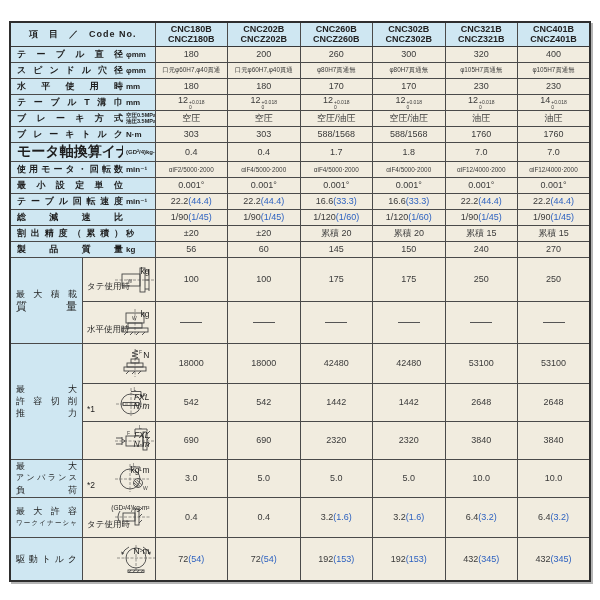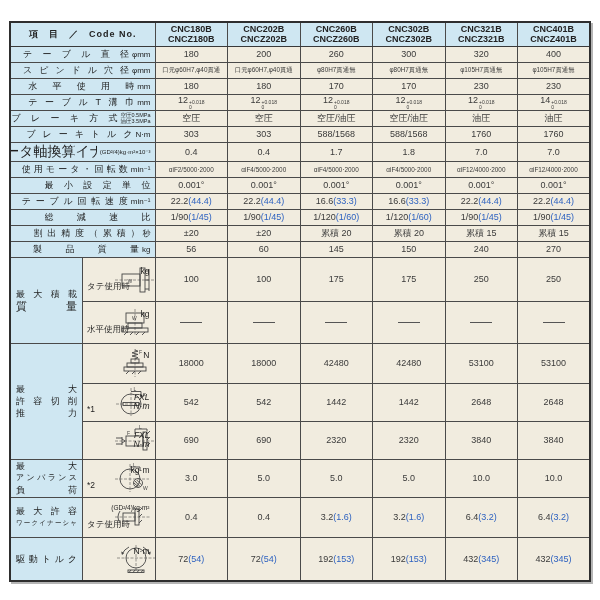--- a/index.html
+++ b/index.html
@@ -16,21 +16,21 @@
   td{
     border:1px solid #4a4a4a;padding:0;overflow:hidden;
     color:#3a3a3a;font-size:9px;vertical-align:middle;
   }
   .blue-bg{background:#cfe7f2;}
   .cream{background:#f1ecdf;}
   
   .hcell{font-weight:bold;text-align:center;font-size:9px;line-height:10.5px;color:#222;border-bottom:1.5px solid #3a3a3a;}
   .hitem{letter-spacing:1px;}
   
-  .labwrap{display:flex;align-items:center;justify-content:flex-end;padding:0 4px 0 6px;height:100%;}
+  .labwrap{display:flex;align-items:center;justify-content:flex-start;padding:0 4px 0 6px;height:100%;font-weight:bold;}
   .lab{flex:0 0 106px;text-align:justify;text-align-last:justify;font-size:9px;color:#1e1e1e;white-space:nowrap;overflow:hidden;}
   .lab.longlab{text-align-last:auto;letter-spacing:0;font-size:14px;}
   .unit{font-size:8px;color:#1e1e1e;white-space:nowrap;margin-left:3px;}
   .unit.tiny{font-size:6px;}
   .unit.two{font-size:5.5px;line-height:6px;text-align:right;}
   
   .val{text-align:center;white-space:nowrap;}
   .val.small{font-size:6.4px;}
   .blue{color:#2e62c0;}
   .dashline{display:inline-block;width:22px;border-top:1px solid #555;vertical-align:middle;}

